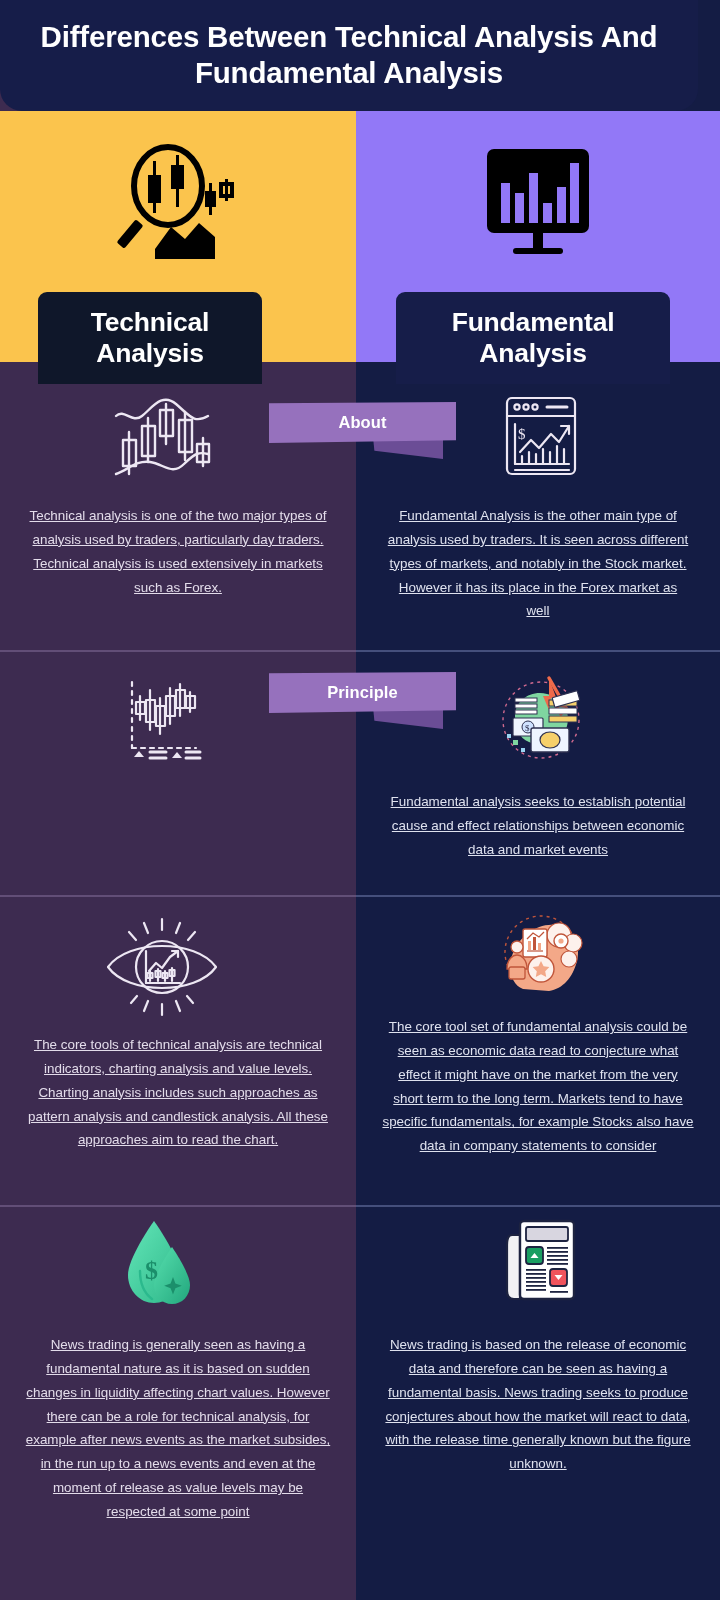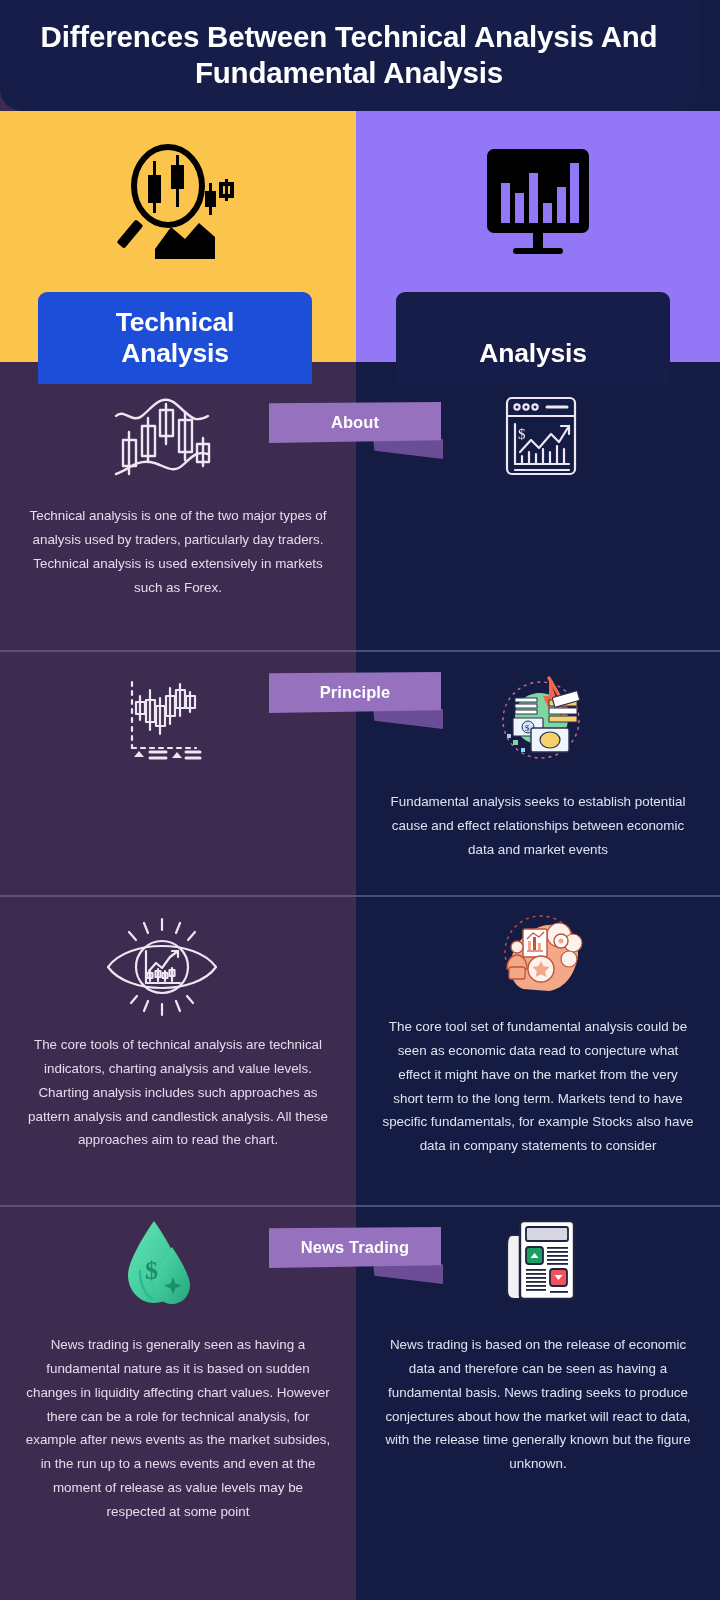--- a/index.html
+++ b/index.html
@@ -57,21 +57,21 @@
     position: absolute;
     top: 292px;
     height: 92px;
     border-radius: 9px 9px 0 0;
     z-index: 5;
     display: flex;
     align-items: center;
     justify-content: center;
     text-align: center;
   }
-  .label-card.left  { left: 38px;  width: 274px; background: #1d4ed8; }
+  .label-card.left  { left: 38px;  width: 224px; background: #0f172a; }
   .label-card.right { left: 396px; width: 274px; background: #161d49; }
   .label-card .txt {
     color: #ffffff;
     font-size: 26.5px;
     font-weight: bold;
     line-height: 1.18;
     letter-spacing: -0.2px;
     padding: 0 8px;
   }
 
@@ -99,20 +99,21 @@
 
   .body-text {
     position: absolute;
     left: 50%;
     transform: translateX(-50%);
     width: 300px;
     color: #e3dcea;
     font-size: 13.4px;
     line-height: 1.78;
     text-align: center;
+    text-decoration: underline;
   }
   .half.right .body-text { color: #dfe2ef; width: 304px; }
 
   
   .ribbon {
     position: absolute;
     left: 269px;
     width: 172px;
     height: 41px;
     z-index: 7;
@@ -122,21 +123,21 @@
     left: 104px;
     top: 35px;
     width: 70px;
     height: 22px;
     background: #6b4d96;
     clip-path: polygon(0 0, 100% 10%, 100% 100%, 2% 62%);
   }
   .ribbon .body {
     position: absolute;
     left: 0; top: 0;
-    width: 172px; height: 41px;
+    width: 187px; height: 41px;
     background: #9671bd;
     clip-path: polygon(0 3%, 100% 0, 100% 93%, 0 100%);
     display: flex;
     align-items: center;
     justify-content: center;
   }
   .ribbon .body .txt {
     color: #ffffff;
     font-size: 16.5px;
     font-weight: bold;
@@ -204,21 +205,21 @@
   </div>
 
   <div class="label-card left">
     <div class="txt">
       <span>Technical</span><br>
       <span>Analysis</span>
     </div>
   </div>
   <div class="label-card right">
     <div class="txt">
-      <br>
+      <span>Fundamental</span><br>
       <span>Analysis</span>
     </div>
   </div>
 
   <div class="section" style="top:384px;height:266px">
     <div class="row-inner">
       <div class="half left">
         <div class="sec-icon">
           <svg width="104" height="86" viewBox="0 0 104 86">
             <g fill="none" stroke="#ede7f3" stroke-width="2.4" stroke-linecap="round" stroke-linejoin="round">
@@ -258,20 +259,21 @@
                 <line x1="26" y1="58" x2="26" y2="70"></line>
               <line x1="33" y1="60" x2="33" y2="70"></line>
                 <line x1="40" y1="55" x2="40" y2="70"></line>
               <line x1="47" y1="58" x2="47" y2="70"></line>
                 <line x1="54" y1="52" x2="54" y2="70"></line>
               <line x1="61" y1="55" x2="61" y2="70"></line>
               <line x1="12" y1="76" x2="66" y2="76"></line>
             </g>
           </svg>
         </div>
+        <div class="body-text" style="top:120px">Fundamental Analysis is the other main type of analysis used by traders. It is seen across different types of markets, and notably in the Stock market. However it has its place in the Forex market as well</div>
       </div>
     </div>
     <div class="ribbon" style="top:18px">
       <div class="fold"></div>
       <div class="body">
         <span class="txt">About</span>
       </div>
     </div>
   </div>
 
@@ -486,21 +488,15 @@
                 <rect x="24" y="72" width="20" height="1.8"></rect>
                   <rect x="24" y="76" width="20" height="1.8"></rect>
                 <rect x="48" y="78" width="18" height="1.8"></rect>
               </g>
             </g>
           </svg>
         </div>
         <div class="body-text" style="top:128px;width:308px">News trading is based on the release of economic data and therefore can be seen as having a fundamental basis. News trading seeks to produce conjectures about how the market will react to data, with the release time generally known but the figure unknown.</div>
       </div>
     </div>
-    <div class="ribbon" style="top:22px">
-      <div class="fold"></div>
-      <div class="body">
-        <span class="txt">News Trading</span>
-      </div>
-    </div>
   </div>
 
 </div>
 
 </body></html>

